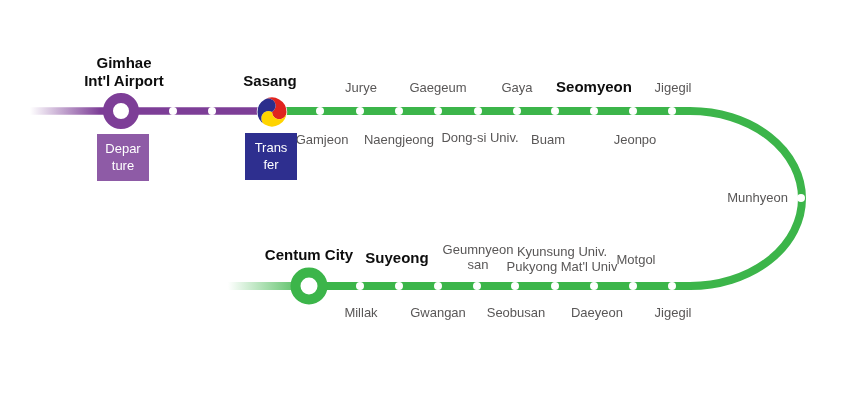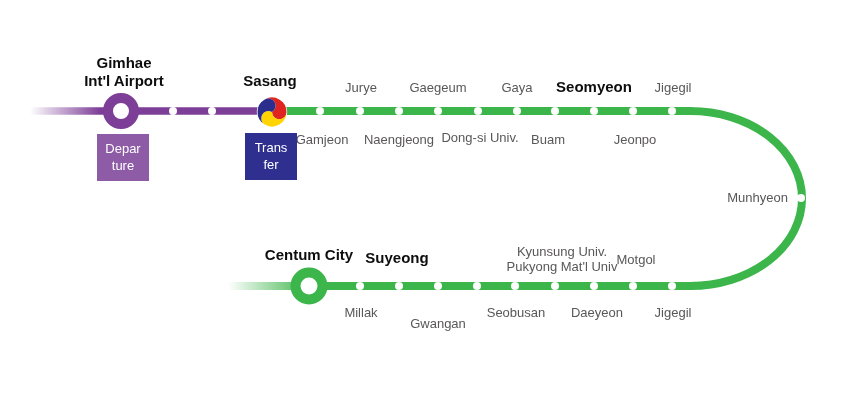--- a/index.html
+++ b/index.html
@@ -119,21 +119,23 @@
   <div class="lbl" style="left:548px;top:140px">Buam</div>
   <div class="lbl major" style="left:594px;top:87px">Seomyeon</div>
   <div class="lbl" style="left:635px;top:140px">Jeonpo</div>
   <div class="lbl" style="left:673px;top:88px">Jigegil</div>
 
   <div class="lbl right-edge" style="left:788px;top:198px">Munhyeon</div>
 
   <div class="lbl major" style="left:309px;top:255px">Centum City</div>
   <div class="lbl" style="left:361px;top:313px">Millak</div>
   <div class="lbl major" style="left:397px;top:258px">Suyeong</div>
-  <div class="lbl" style="left:438px;top:324px">Gwangan</div>
+  <div class="lbl" style="left:438px;top:313px">Gwangan</div>
+  <div class="lbl" style="left:478px;top:258px">Geumnyeon
+san</div>
   <div class="lbl" style="left:516px;top:313px">Seobusan</div>
   <div class="lbl" style="left:562px;top:260px">Kyunsung Univ.
 Pukyong Mat'l Univ</div>
   <div class="lbl" style="left:597px;top:313px">Daeyeon</div>
   <div class="lbl" style="left:636px;top:260px">Motgol</div>
   <div class="lbl" style="left:673px;top:313px">Jigegil</div>
 
   <div class="badge transfer">Trans
 fer</div>
   <div class="badge departure">Depar

